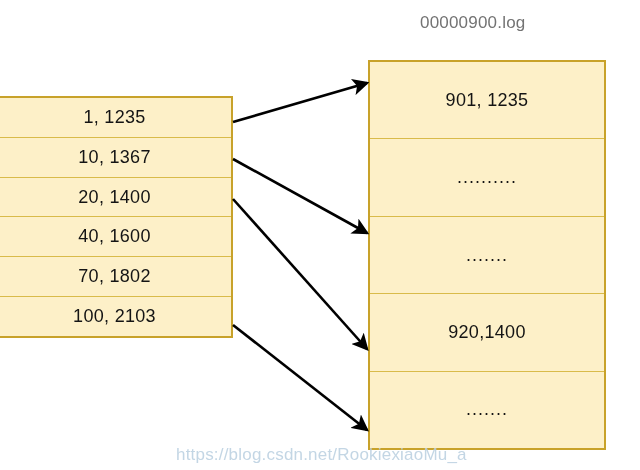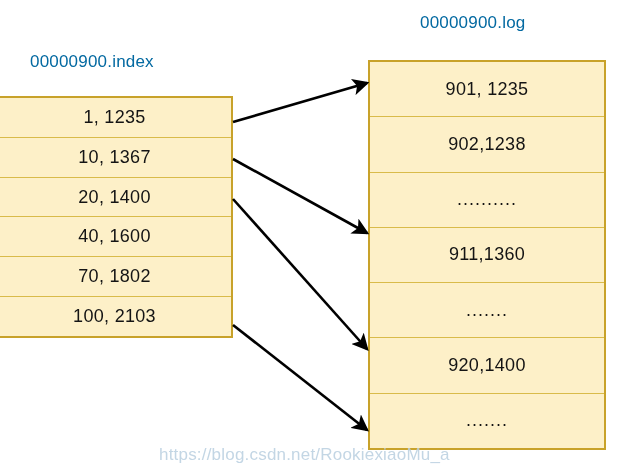--- a/index.html
+++ b/index.html
@@ -15,21 +15,21 @@
     background: #ffffff;
     overflow: hidden;
     font-family: "Liberation Sans", sans-serif;
   }
 
   
   .title {
     position: absolute;
     font-size: 17px;
     font-weight: 400;
-    color: #0369a1;
+    color: #737373;
     letter-spacing: 0.2px;
     white-space: nowrap;
   }
   #index-title { left: 30px;  top: 52px; }
   #log-title   { left: 420px; top: 13px; }
 
   
   .box {
     position: absolute;
     box-sizing: border-box;
@@ -74,52 +74,49 @@
   #arrow-layer {
     position: absolute;
     left: 0; top: 0;
     width: 640px; height: 470px;
     pointer-events: none;
   }
 
   
   #watermark {
     position: absolute;
-    left: 159px;
+    left: 176px;
     top: 445px;
     font-size: 17px;
     color: #b9cfe0;
     opacity: 0.85;
     white-space: nowrap;
     letter-spacing: 0.2px;
   }
 </style>
 </head>
 <body>
 
 <div id="canvas">
 
-  <div class="title" id="index-title">00000900.index</div>
 
   <div class="title" id="log-title">00000900.log</div>
 
   <div class="box" id="index-box">
     <div class="row">1, 1235</div>
     <div class="row">10, 1367</div>
     <div class="row">20, 1400</div>
     <div class="row">40, 1600</div>
     <div class="row">70, 1802</div>
     <div class="row">100, 2103</div>
   </div>
 
   <div class="box" id="log-box">
     <div class="row">901, 1235</div>
-    <div class="row">902,1238</div>
     <div class="row dots">..........</div>
-    <div class="row">911,1360</div>
     <div class="row dots">.......</div>
     <div class="row">920,1400</div>
     <div class="row dots">.......</div>
   </div>
 
   <svg id="arrow-layer" width="640" height="470" viewBox="0 0 640 470">
     <defs>
       <marker id="head" viewBox="0 0 10 10" refX="8.5" refY="5" markerWidth="6.5" markerHeight="6.5" orient="auto-start-reverse">
         <path d="M 0 0 L 10 5 L 0 10 L 2.4 5 z" fill="#000000"></path>
       </marker>

